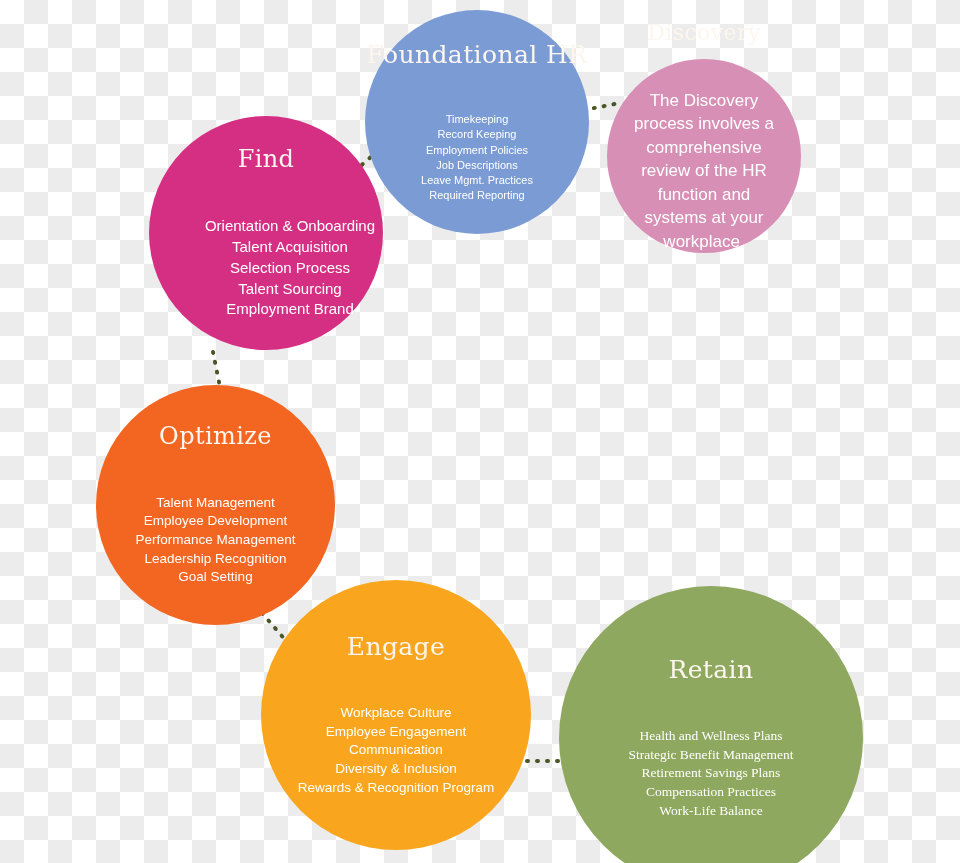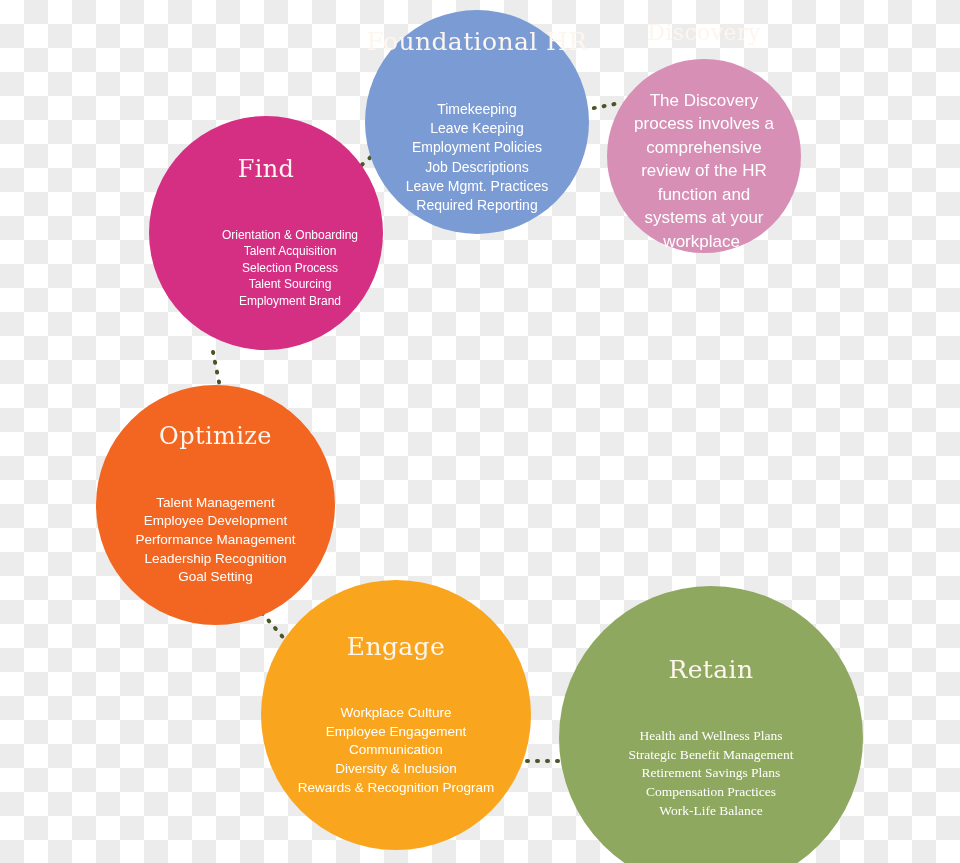--- a/index.html
+++ b/index.html
@@ -64,33 +64,33 @@
   .node-desc {
     line-height: 1.38;
     color: #ffffff;
   }
 
   
   #node-foundational-hr {
     left: 365px; top: 10px; width: 224px; height: 224px;
   }
   #node-foundational-hr .node-title { font-size: 25px; }
-  #node-foundational-hr .node-item { font-size: 14px; }
+  #node-foundational-hr .node-item { font-size: 11px; }
 
   #node-discovery {
     left: 607px; top: 59px; width: 194px; height: 194px; justify-content: flex-end;
   }
   #node-discovery .node-title { font-size: 22px; }
   #node-discovery .node-desc { font-size: 17px; width: 150px; }
 
   #node-find {
     left: 149px; top: 116px; width: 234px; height: 234px;
   }
   #node-find .node-title { font-size: 24px; }
-  #node-find .node-item { font-size: 12px; margin-left: 48px; }
+  #node-find .node-item { font-size: 15px; margin-left: 48px; }
 
   #node-optimize {
     left: 96px; top: 385px; width: 239px; height: 240px;
   }
   #node-optimize .node-title { font-size: 24px; }
   #node-optimize .node-item { font-size: 13.5px; }
 
   #node-engage {
     left: 261px; top: 580px; width: 270px; height: 270px;
   }
@@ -113,21 +113,21 @@
     <line x1="347" y1="178" x2="390" y2="140" stroke="#4a5626" stroke-width="4" stroke-linecap="round" stroke-dasharray="1 9"></line>
     <line x1="213" y1="352" x2="221" y2="392" stroke="#4a5626" stroke-width="4" stroke-linecap="round" stroke-dasharray="1 9"></line>
     <line x1="262" y1="613" x2="294" y2="650" stroke="#4a5626" stroke-width="4" stroke-linecap="round" stroke-dasharray="1 9"></line>
     <line x1="527" y1="761" x2="573" y2="761" stroke="#4a5626" stroke-width="4" stroke-linecap="round" stroke-dasharray="1 9"></line>
   </svg>
 
   <div class="node" id="node-foundational-hr" style="background-color: rgb(123, 155, 212);">
     <div class="node-title">Foundational HR</div>
     <div class="node-items">
       <div class="node-item">Timekeeping</div>
-      <div class="node-item">Leave Keeping</div>
+      <div class="node-item">Record Keeping</div>
       <div class="node-item">Employment Policies</div>
       <div class="node-item">Job Descriptions</div>
       <div class="node-item">Leave Mgmt. Practices</div>
       <div class="node-item">Required Reporting</div>
     </div>
   </div>
 
   <div class="node" id="node-discovery" style="background-color: rgb(215, 143, 181);">
     <div class="node-title">Discovery</div>
     <div class="node-desc">The Discovery process involves a comprehensive review of the HR function and systems at your workplace.</div>

